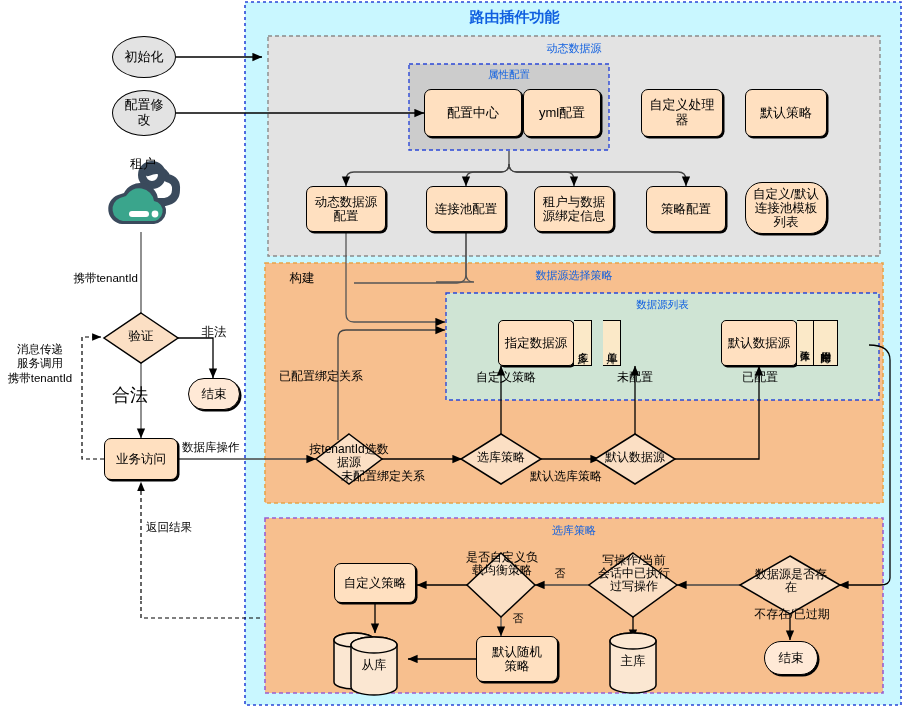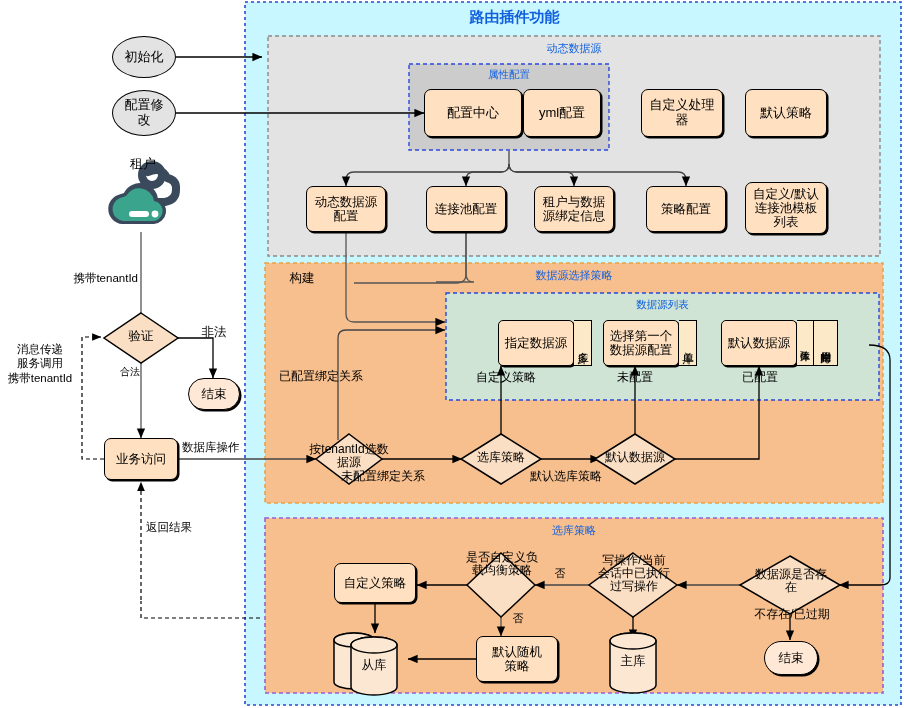--- a/index.html
+++ b/index.html
@@ -140,21 +140,21 @@
     <span>初始化</span>
   </div>
   <div class="node ellw" style="left:112px;top:90px;width:64px;height:46px;font-size:13px;background:#e3e3e3;">
     <span style="display:block;width:50px;">配置修改</span>
   </div>
   <div class="lbl" style="left:108px;top:157px;width:70px;font-size:13px;">租户</div>
   <div class="lbl" style="left:52px;top:272px;width:86px;font-size:11.5px;text-align:right;">携带tenantId</div>
 
   <div class="lbl" style="left:111px;top:330px;width:60px;font-size:12.5px;">验证</div>
   <div class="lbl" style="left:192px;top:326px;width:44px;font-size:12.5px;">非法</div>
-  <div class="lbl" style="left:110px;top:366px;width:40px;font-size:10px;">合法</div>
+  <div class="lbl" style="left:110px;top:386px;width:40px;font-size:18px;">合法</div>
 
   <div class="node stad" style="left:188px;top:378px;width:52px;height:32px;font-size:12.5px;">
     <span>结束</span>
   </div>
 
   <div class="node rbox" style="left:104px;top:438px;width:74px;height:42px;font-size:12.5px;">
     <span>业务访问</span>
   </div>
 
   <div class="lbl" style="left:2px;top:342px;width:76px;font-size:11.5px;line-height:1.25;">
@@ -185,37 +185,34 @@
   </div>
   <div class="node rbox" style="left:306px;top:186px;width:80px;height:46px;font-size:12.5px;padding:0 4px;">
     <span>动态数据源配置</span>
   </div>
   <div class="node rbox" style="left:534px;top:186px;width:80px;height:46px;font-size:12.5px;padding:0 4px;">
     <span>租户与数据源绑定信息</span>
   </div>
   <div class="node rbox" style="left:646px;top:186px;width:80px;height:46px;font-size:12.5px;padding:0 4px;">
     <span>策略配置</span>
   </div>
-  <div class="node rbox" style="left:745px;top:182px;width:82px;height:52px;font-size:12.5px;padding:0 3px;">
+  <div class="node rbox" style="left:745px;top:182px;width:82px;height:52px;font-size:12.5px;padding:0 3px;border-radius:17px;">
     <span>自定义/默认连接池模板列表</span>
   </div>
 
   <div class="grp" style="left:458px;top:320px;height:46px;display:flex;padding-left:40px;">
     <div class="node rbox" style="position:relative;left:0;top:0;width:76px;height:46px;font-size:12.5px;border-radius:5px;">
       <span>指定数据源</span>
     </div>
     <div class="node rbox2" style="position:relative;width:18px;height:46px;font-size:11.5px;border-left:none;">
       <span class="vert">多库</span>
     </div>
   </div>
 
   <div class="grp" style="left:603px;top:320px;height:46px;display:flex;">
-    <div class="node rbox" style="position:relative;width:76px;height:46px;font-size:12.5px;border-radius:5px;padding:0 3px;">
-      <span>选择第一个数据源配置</span>
-    </div>
     <div class="node rbox2" style="position:relative;width:18px;height:46px;font-size:11.5px;border-left:none;">
       <span class="vert">单库</span>
     </div>
   </div>
 
   <div class="grp" style="left:721px;top:320px;height:46px;display:flex;">
     <div class="node rbox" style="position:relative;width:76px;height:46px;font-size:12.5px;border-radius:5px;">
       <span>默认数据源</span>
     </div>
     <div class="node rbox2" style="position:relative;width:17px;height:46px;font-size:10px;border-left:none;">

